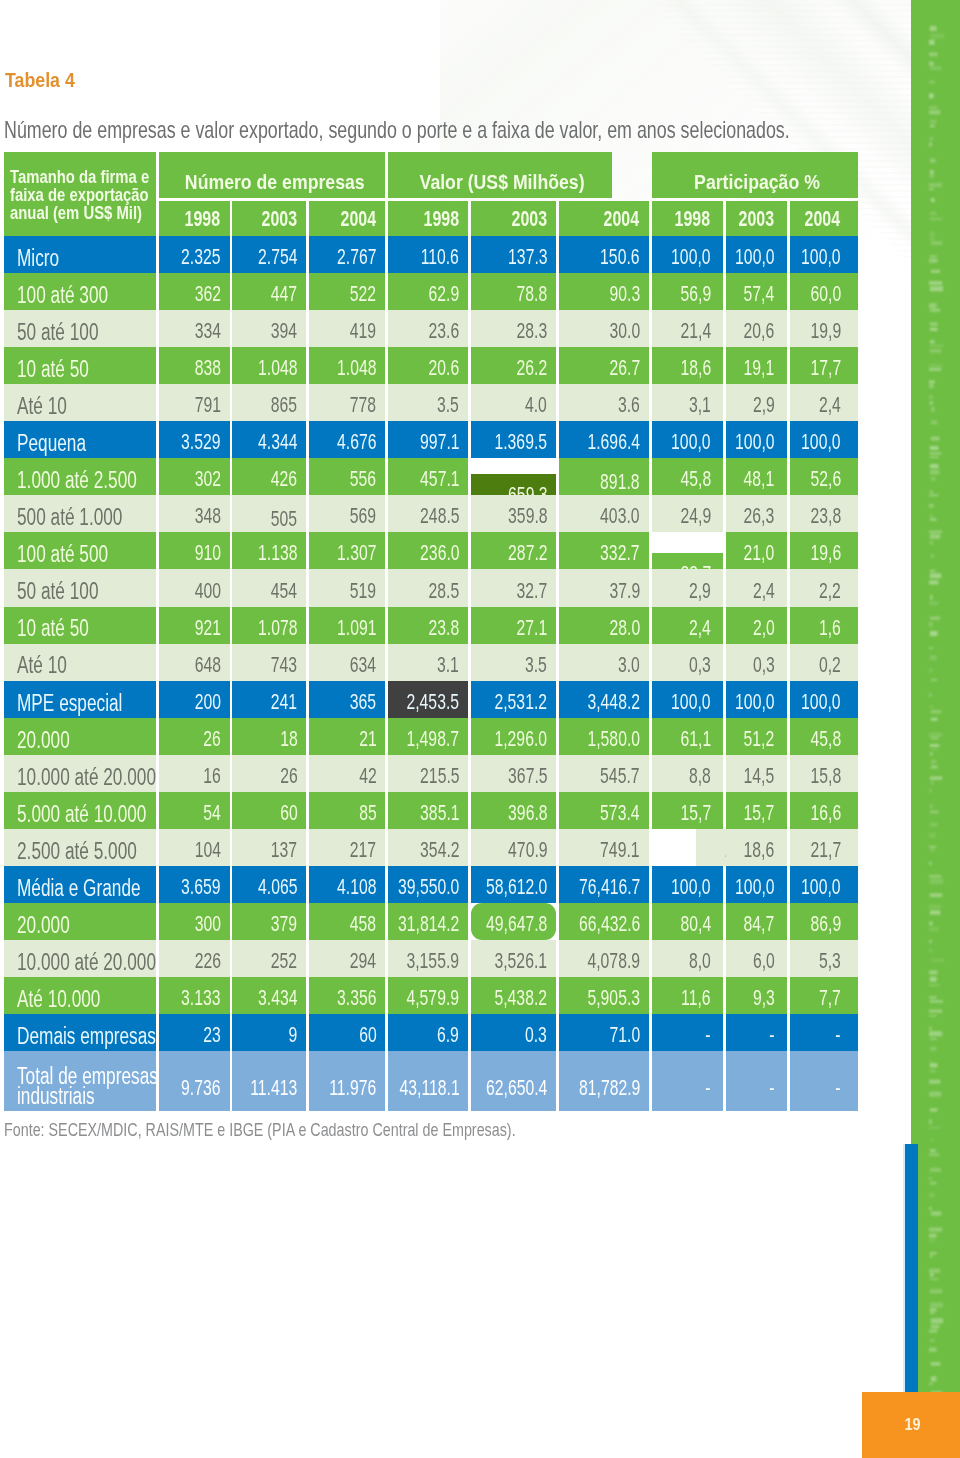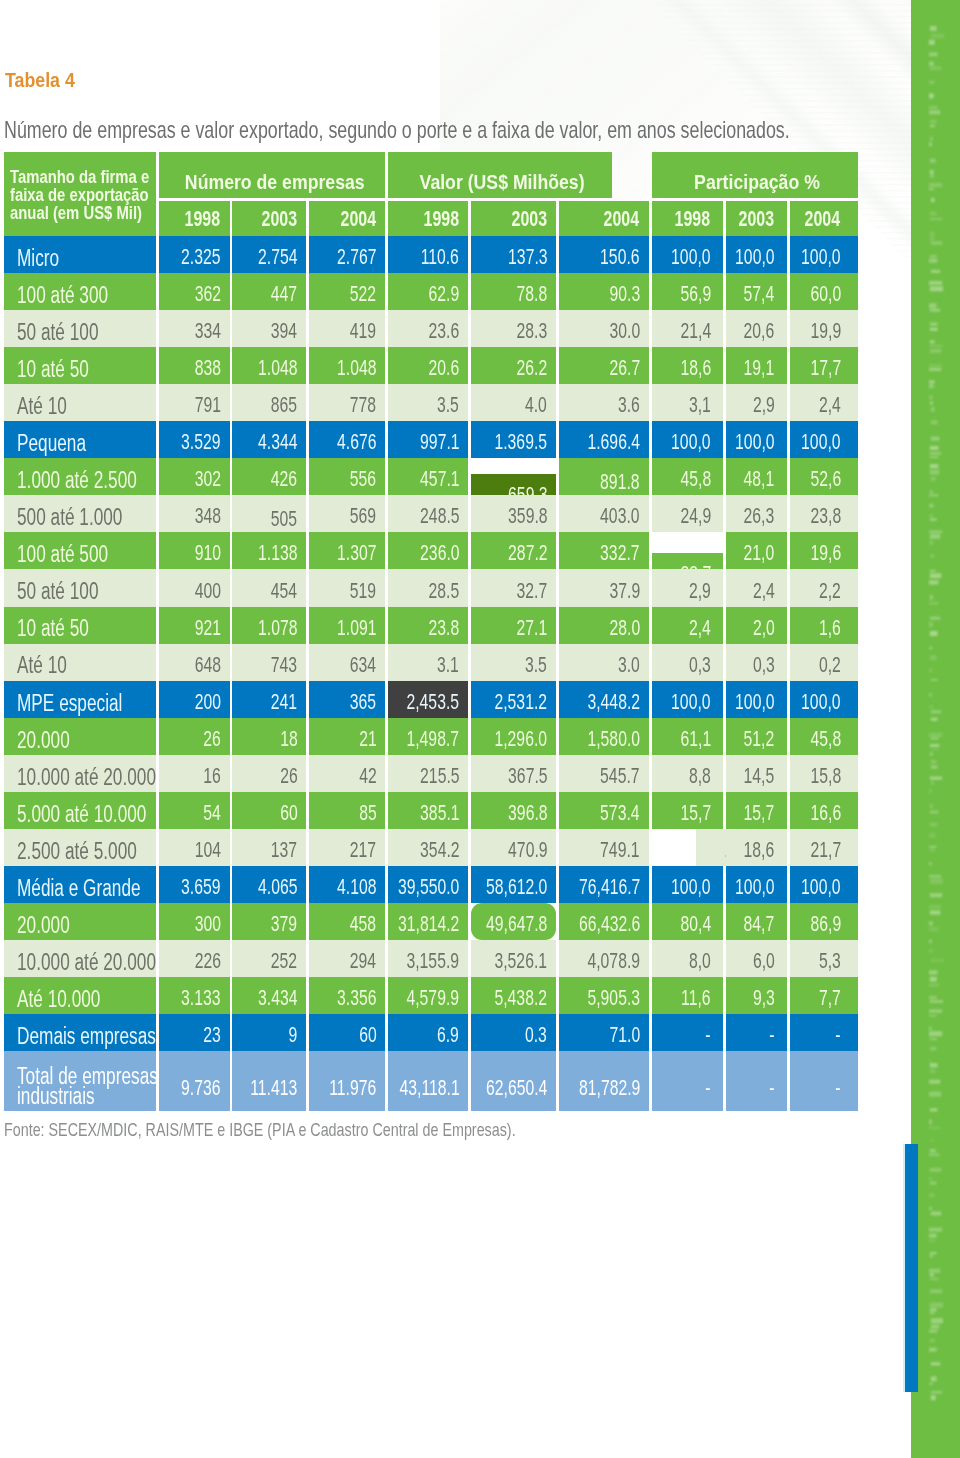--- a/index.html
+++ b/index.html
@@ -251,20 +251,23 @@
       <rect x="1" y="1339.5" width="5" height="2" fill="#ffffff" opacity="0.67"></rect>
       <rect x="0" y="1347.7" width="8" height="4" fill="#ffffff" opacity="0.73"></rect>
       <rect x="2" y="1362.4" width="10" height="3" fill="#ffffff" opacity="0.97"></rect>
       <rect x="2" y="1376.4" width="6" height="5" fill="#ffffff" opacity="0.88"></rect>
       <rect x="0" y="1382.8" width="4" height="2" fill="#ffffff" opacity="0.75"></rect>
       <rect x="2" y="1391.2" width="12" height="2" fill="#ffffff" opacity="0.82"></rect>
       <rect x="2" y="1395.2" width="5" height="5" fill="#ffffff" opacity="0.97"></rect>
     </svg>
   <div class="band-pale"></div>
   <div class="band-blue"></div>
+  <div class="pagebox">
+    <div class="pagenum"><span>19</span></div>
+  </div>
 
   <div class="tlabel"><span>Tabela 4</span></div>
   <div class="caption"><span>Número de empresas e valor exportado, segundo o porte e a faixa de valor, em anos selecionados.</span></div>
 
   <div class="tablewrap">
   <div class="cell stubh" style="left:3.60px;top:152.00px;width:152.60px;height:83.80px;background:#6FBE44;">
   <div class="ln"><span>Tamanho da firma e</span></div>
   <div class="ln"><span>faixa de exportação</span></div>
   <div class="ln"><span>anual (em US$ Mil)</span></div>
   </div>

